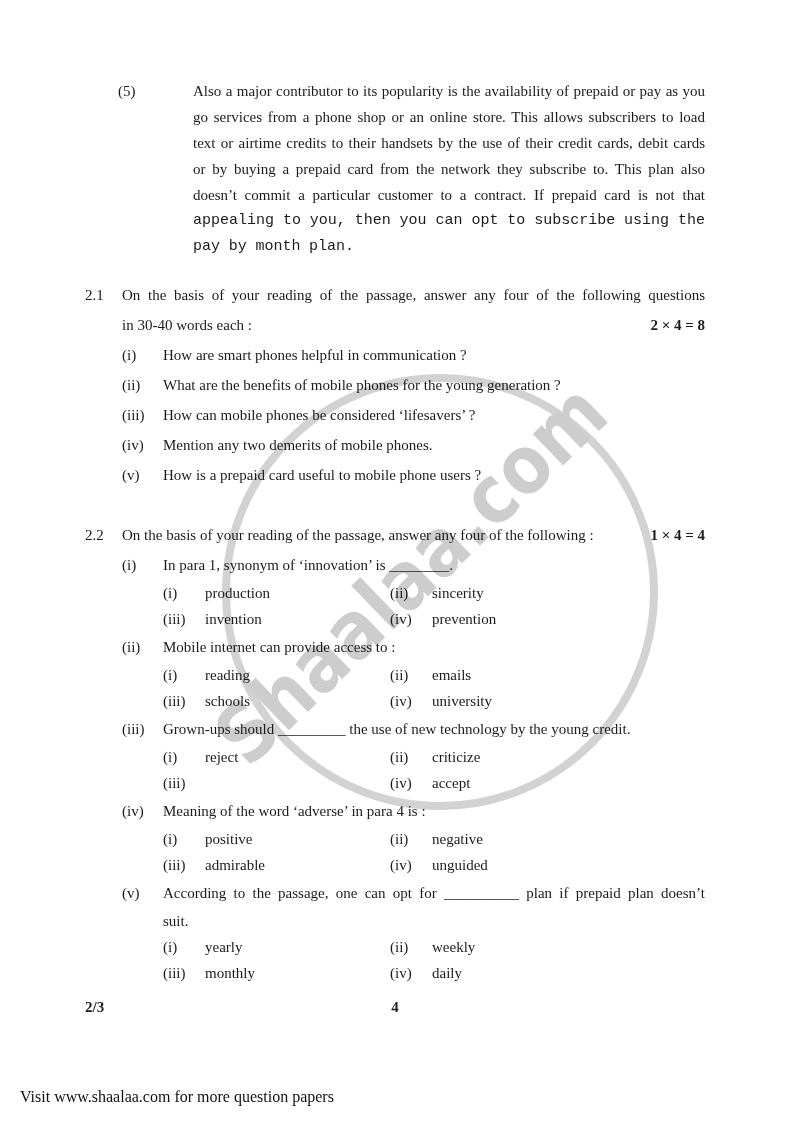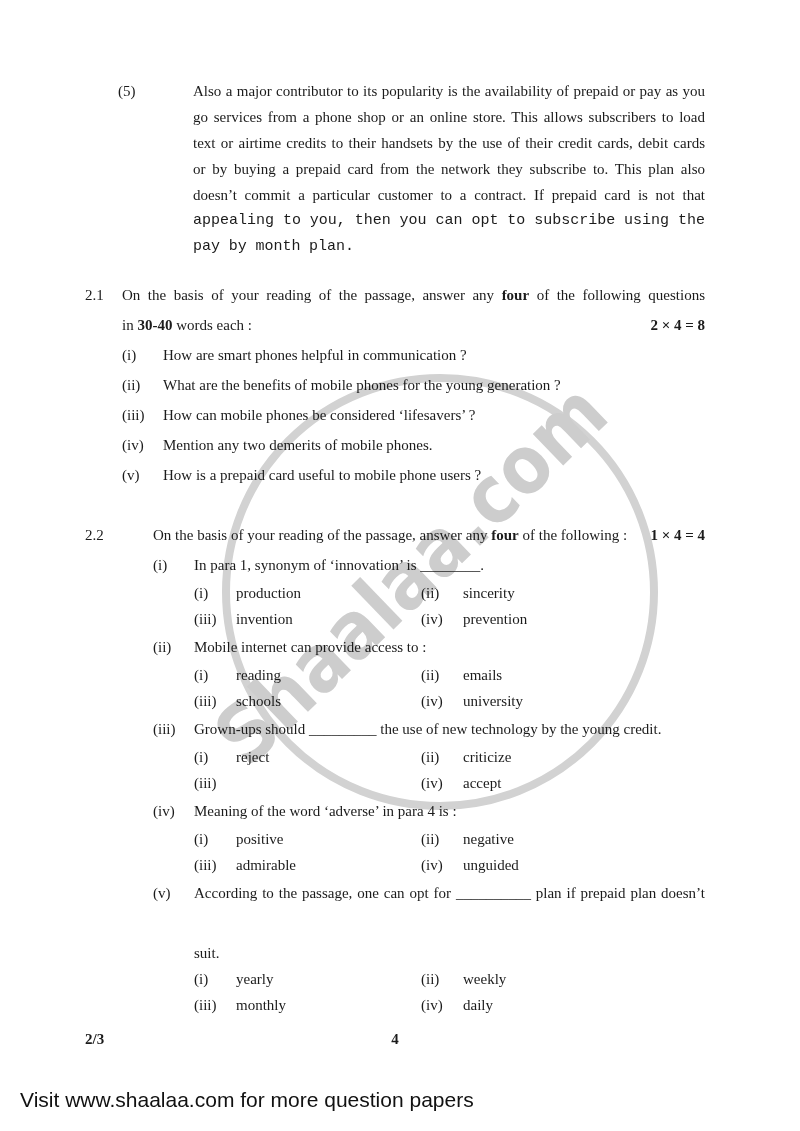--- a/index.html
+++ b/index.html
@@ -1,54 +1,54 @@
 <!DOCTYPE html>
 <html><head>
 <meta charset="utf-8">
 <style>
   html,body{margin:0;padding:0;background:#ffffff;}
   .page{position:relative;width:800px;height:1131px;background:#ffffff;overflow:hidden;
         color:#1b1b1b;font-family:"Liberation Serif", serif;font-size:15px;}
   .watermark{position:absolute;left:0;top:0;z-index:0;pointer-events:none;}
   .content{position:absolute;left:0;top:0;width:800px;box-sizing:border-box;
            padding:78px 95px 0 85px;z-index:1;}
-  .b{font-weight:bold;}
+  .b{font-weight:normal;}
   
   .para5{margin-left:33px;display:flex;}
   .plabel{width:42px;flex:none;line-height:26px;}
   .plines{flex:1;min-width:0;}
   .jline{line-height:26px;text-align:justify;text-align-last:justify;word-spacing:-0.3px;margin-left:33px;}
   .jline.last{text-align-last:left;font-family:Liberation Mono, monospace;}
   
   .qsec{display:flex;}
   .q21{margin-top:20px;}
-  .q22{margin-top:30px;gap:31px;}
+  .q22{margin-top:30px;}
   .qnum{width:37px;flex:none;line-height:30px;font-weight:normal;}
   .qbody{flex:1;min-width:0;}
   .intro1{line-height:30px;text-align:justify;text-align-last:justify;word-spacing:-0.3px;}
   .introw{display:flex;line-height:30px;}
   .intro2{flex:1;}
   .marks{font-weight:bold;white-space:nowrap;}
   .sq{display:flex;line-height:30px;}
   .sqlabel{width:41px;flex:none;}
   .sqtext{flex:1;min-width:0;}
   .sqtext.just{text-align:justify;text-align-last:justify;word-spacing:-0.3px;}
-  .suitline{padding-left:41px;line-height:26px;margin-top:32px;}
+  .suitline{padding-left:41px;line-height:26px;}
   .optrow{display:flex;padding-left:41px;line-height:26px;}
   .optc1{width:227px;flex:none;display:flex;}
   .optc2{flex:1;display:flex;}
   .optlabel{width:42px;flex:none;}
   .opttext{flex:1;}
   
   .footer{position:relative;display:flex;margin-top:10px;line-height:22px;}
   .footer-left{font-weight:bold;}
   .footer-page{position:absolute;left:0;right:0;text-align:center;font-weight:bold;}
   
   .bottombar{position:absolute;left:20px;top:1088px;z-index:1;
-             font-family:Liberation Sans, sans-serif;font-size:21px;color:#111111;}
+             font-family:Liberation Serif, serif;font-size:16px;color:#111111;}
 </style>
 </head>
 <body>
 
 <div class="page">
 
   <svg class="watermark" width="800" height="1131" viewBox="0 0 800 1131" xmlns="http://www.w3.org/2000/svg">
     <circle cx="440" cy="592" r="214" fill="none" stroke="#d2d2d2" stroke-width="8"></circle>
     <text transform="translate(430,594) rotate(-44)" text-anchor="middle" font-family="DejaVu Sans, sans-serif" font-weight="bold" font-size="80" fill="#cdcdcd" textLength="505" lengthAdjust="spacingAndGlyphs">Shaalaa.com</text>
   </svg>

